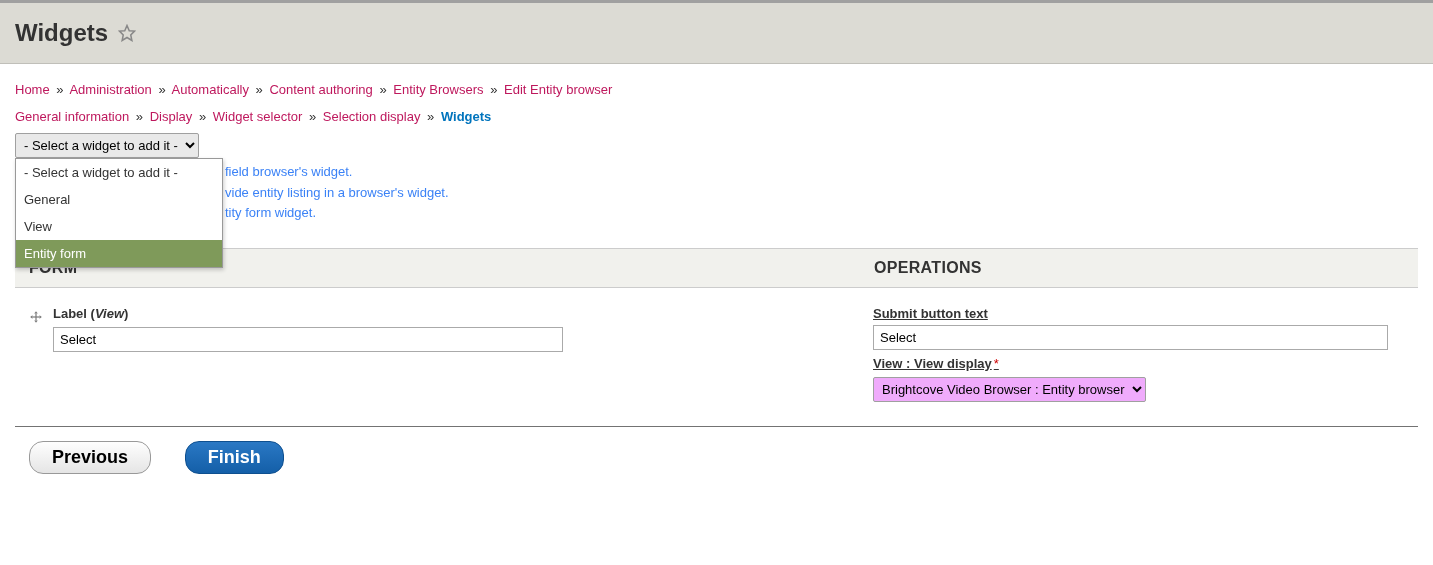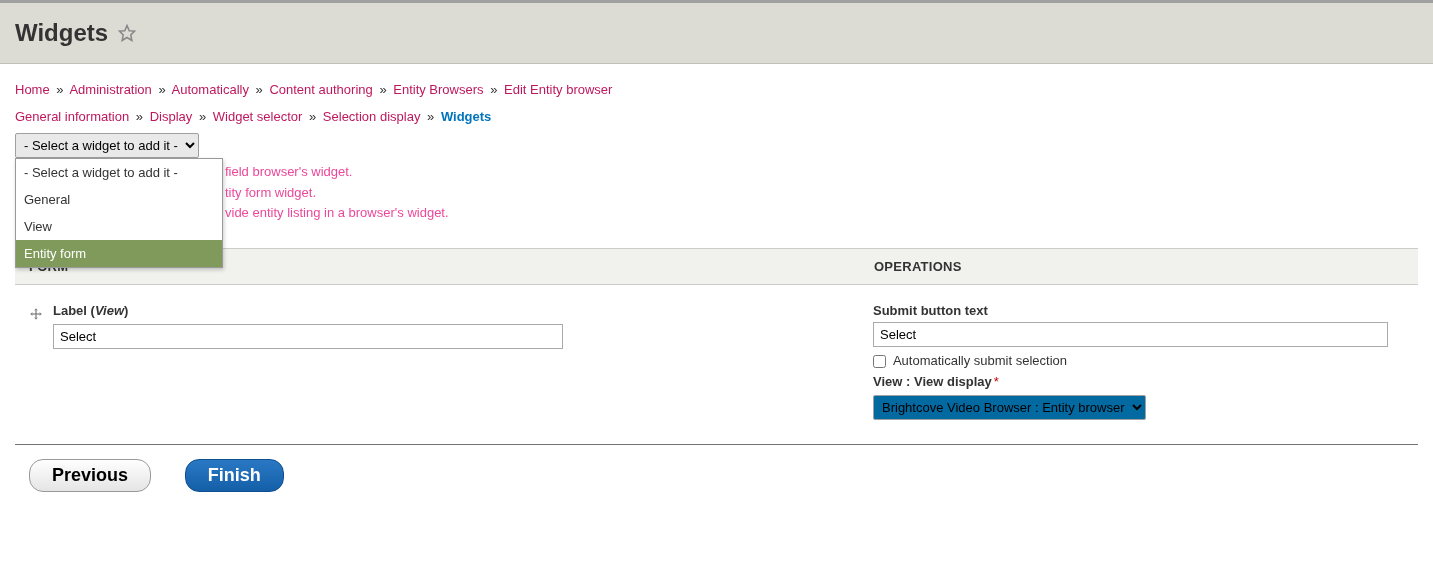--- a/index.html
+++ b/index.html
@@ -71,33 +71,33 @@
       cursor: default;
       font-size: 13px;
     }
     .dropdown-open .opt.selected {
       background: #7f9a5a;
       color: #fff;
     }
     .help-lines {
       margin-top: 4px;
       line-height: 1.6;
-      color: #ec4899;
+      color: #3b82f6;
     }
     .table-wrap {
       margin-top: 24px;
       border-top: 1px solid #ccc;
     }
     .table-head {
       display: flex;
       background: #f1f1ed;
       border-bottom: 1px solid #ccc;
       padding: 10px 14px;
       font-weight: bold;
-      font-size: 13px;
+      font-size: 16px;
       letter-spacing: 0.02em;
     }
     .col-form { flex: 0 0 845px; }
     .col-ops { flex: 1; }
     .table-row {
       display: flex;
       border-bottom: 1px solid #737373;
       padding: 18px 14px 24px 14px;
       align-items: flex-start;
     }
@@ -116,37 +116,38 @@
     input.text-input {
       width: 510px;
       padding: 4px 6px;
       font-size: 13px;
       border: 1px solid #aaa;
     }
     .ops-col-inner { flex: 1; }
     .field-label {
       font-weight: bold;
       margin-bottom: 4px;
+      text-decoration: underline;
     }
     .req-asterisk { color: #c00; font-weight: normal; margin-left: 2px; }
     input.ops-text {
       width: 515px;
       padding: 4px 6px;
       font-size: 13px;
       border: 1px solid #aaa;
       margin-bottom: 6px;
     }
     .checkbox-line {
       margin-bottom: 6px;
     }
     .checkbox-line input { vertical-align: middle; margin-right: 4px; }
     select.view-select {
       font-size: 13px;
       padding: 3px 4px;
-      background: #0369a1;
+      background: #f0abfc;
       border: 1px solid #a0a0a0;
       border-radius: 2px;
       margin-top: 2px;
     }
     .actions {
       margin-top: 14px;
       padding-left: 14px;
     }
     .btn {
       display: inline-block;
@@ -215,22 +216,22 @@
     <div class="dropdown-open">
       <div class="opt">- Select a widget to add it -</div>
       <div class="opt">General</div>
       <div class="opt">View</div>
       <div class="opt selected">Entity form</div>
     </div>
   </div>
 
   <div class="help-lines" style="margin-left:210px;">
     <div> field browser's widget.</div>
+    <div>vide entity listing in a browser's widget.</div>
     <div>tity form widget.</div>
-    <div>vide entity listing in a browser's widget.</div>
   </div>
 
   <div class="table-wrap">
     <div class="table-head">
       <div class="col-form">FORM</div>
       <div class="col-ops">OPERATIONS</div>
     </div>
 
     <div class="table-row">
       <div class="drag-handle">
@@ -247,23 +248,20 @@
       <div class="form-col-inner">
         <div class="label-line">
           <span>Label (</span><span class="italic">View</span><span>)</span>
         </div>
         <input type="text" class="text-input" value="Select" style="">
       </div>
 
       <div class="ops-col-inner">
         <div class="field-label">Submit button text</div>
         <input type="text" class="ops-text" value="Select" style="">
-        <div class="checkbox-line">
-          <input type="checkbox" style=""><span> Automatically submit selection</span>
-        </div>
         <div class="field-label">
           <span>View : View display</span><span class="req-asterisk">*</span>
         </div>
         <select class="view-select">
           <option>Brightcove Video Browser : Entity browser</option>
         </select>
       </div>
     </div>
   </div>
 

